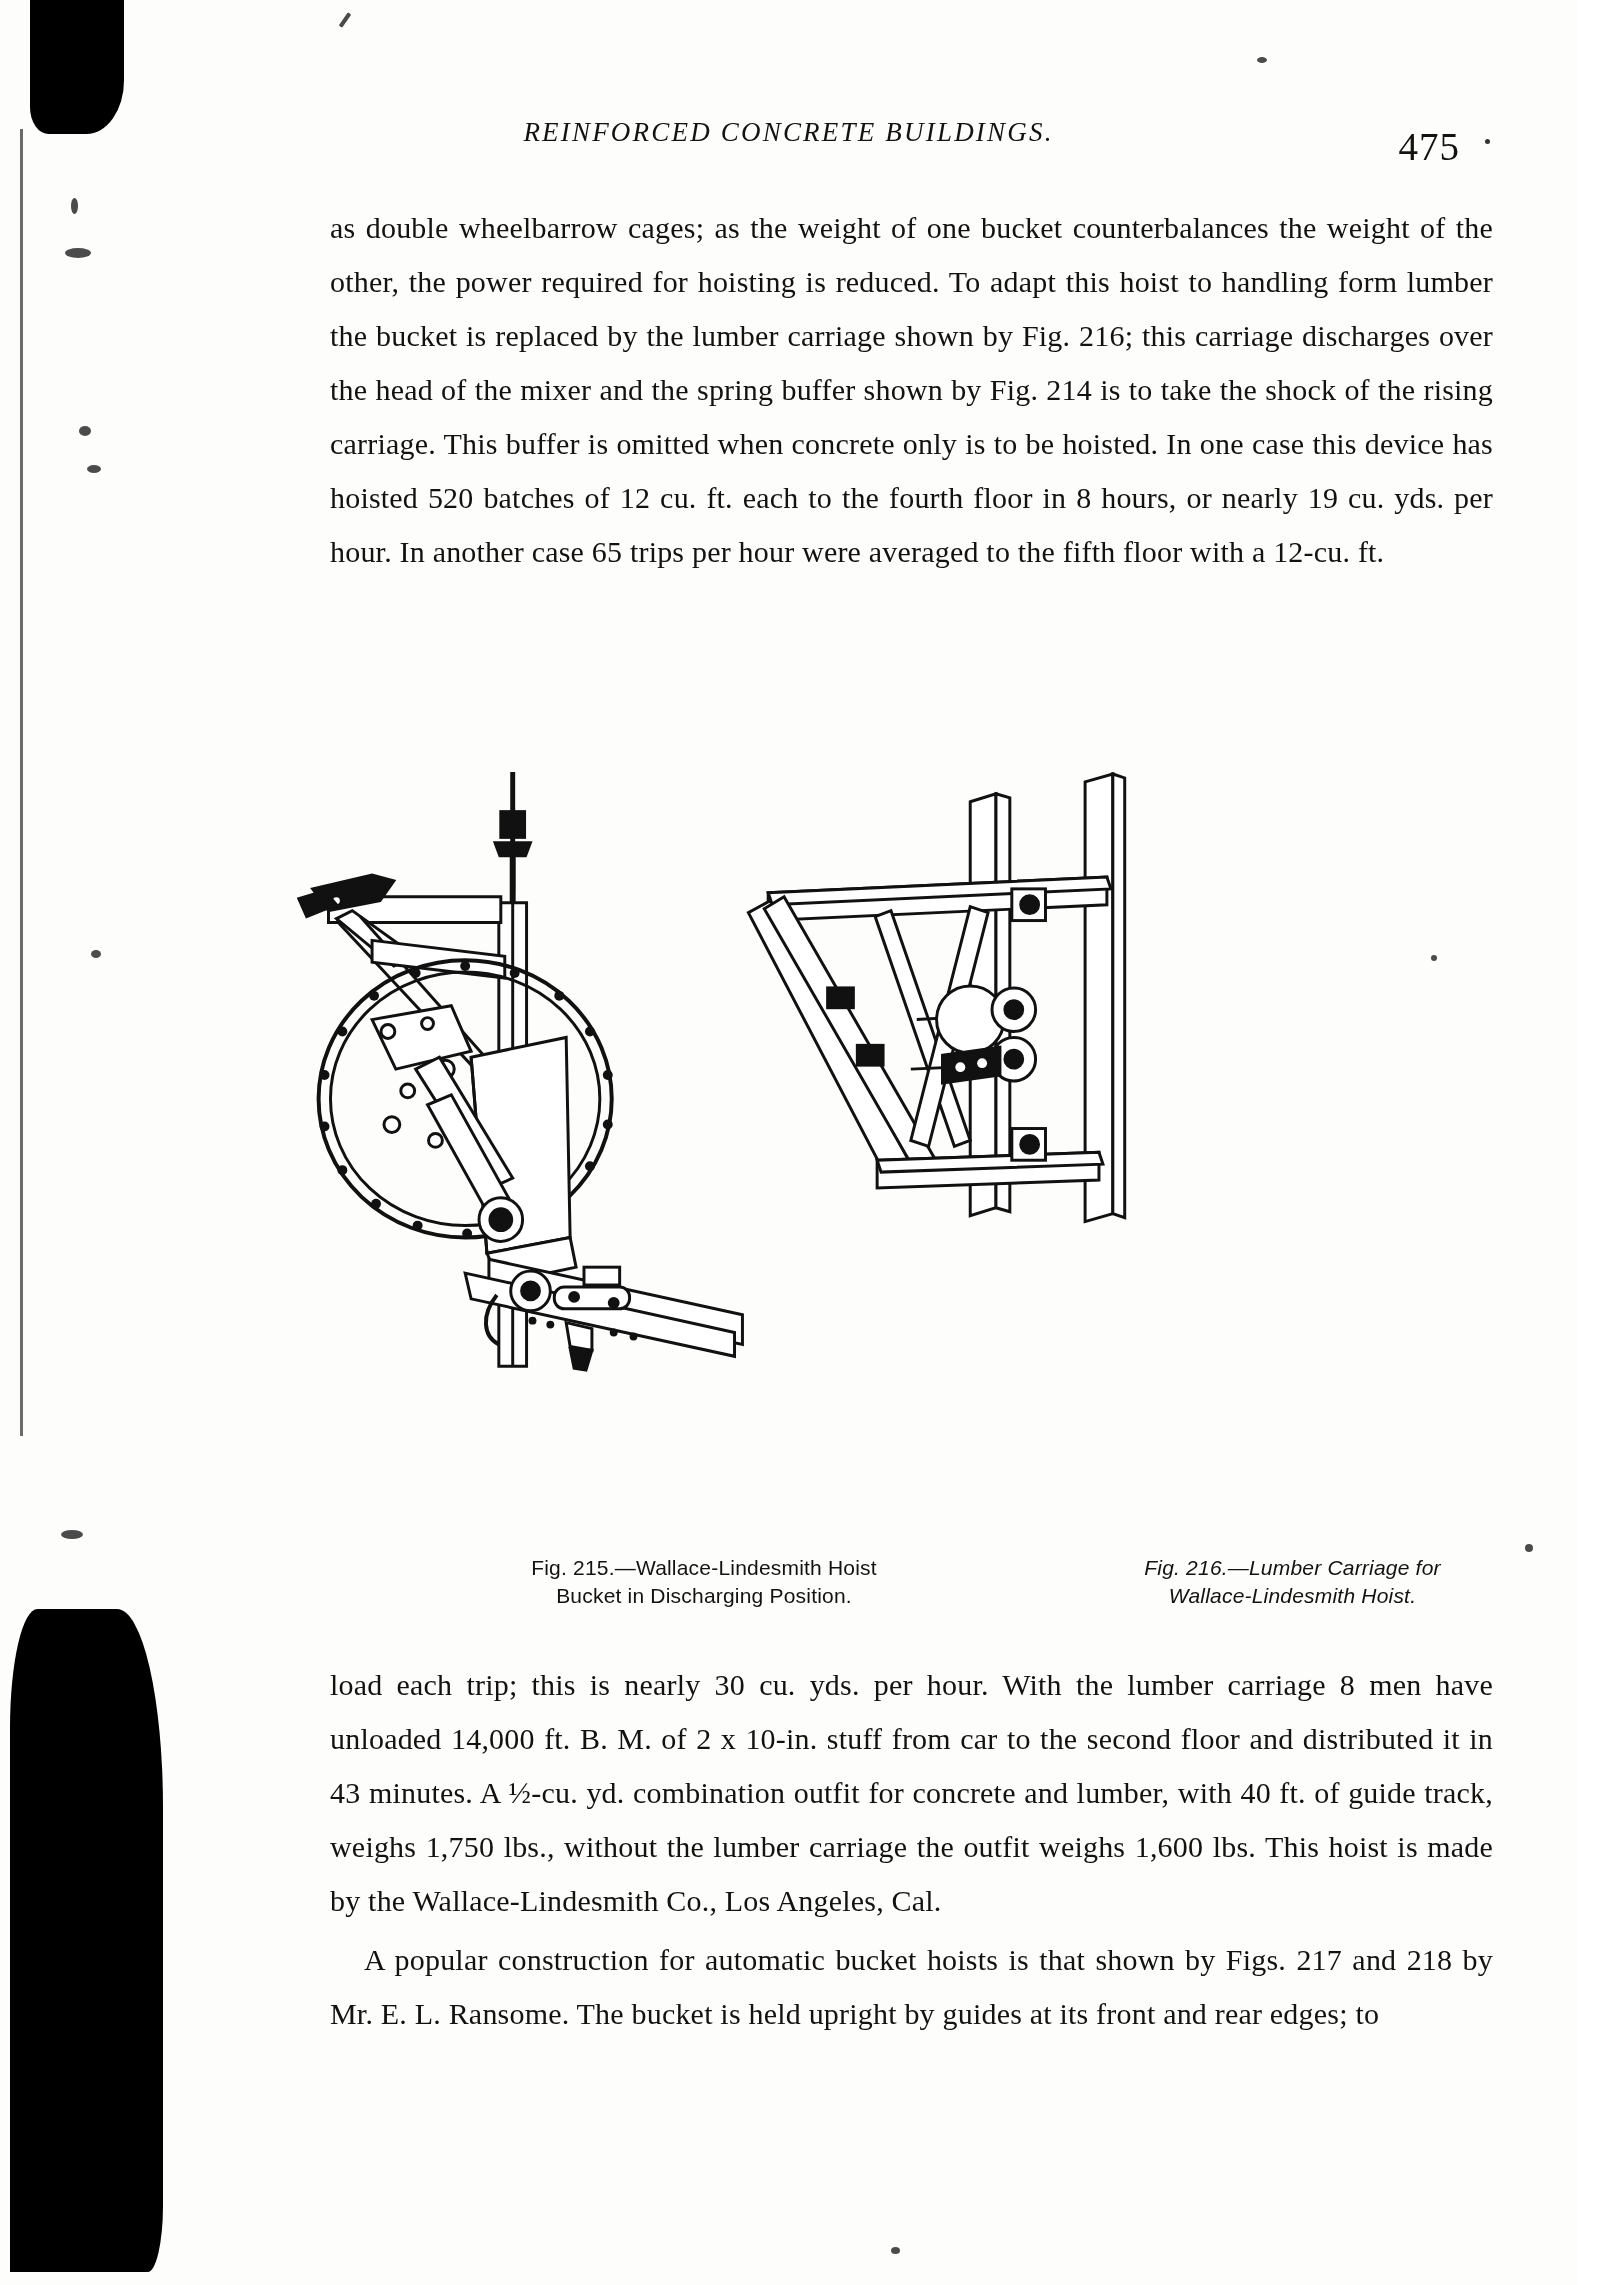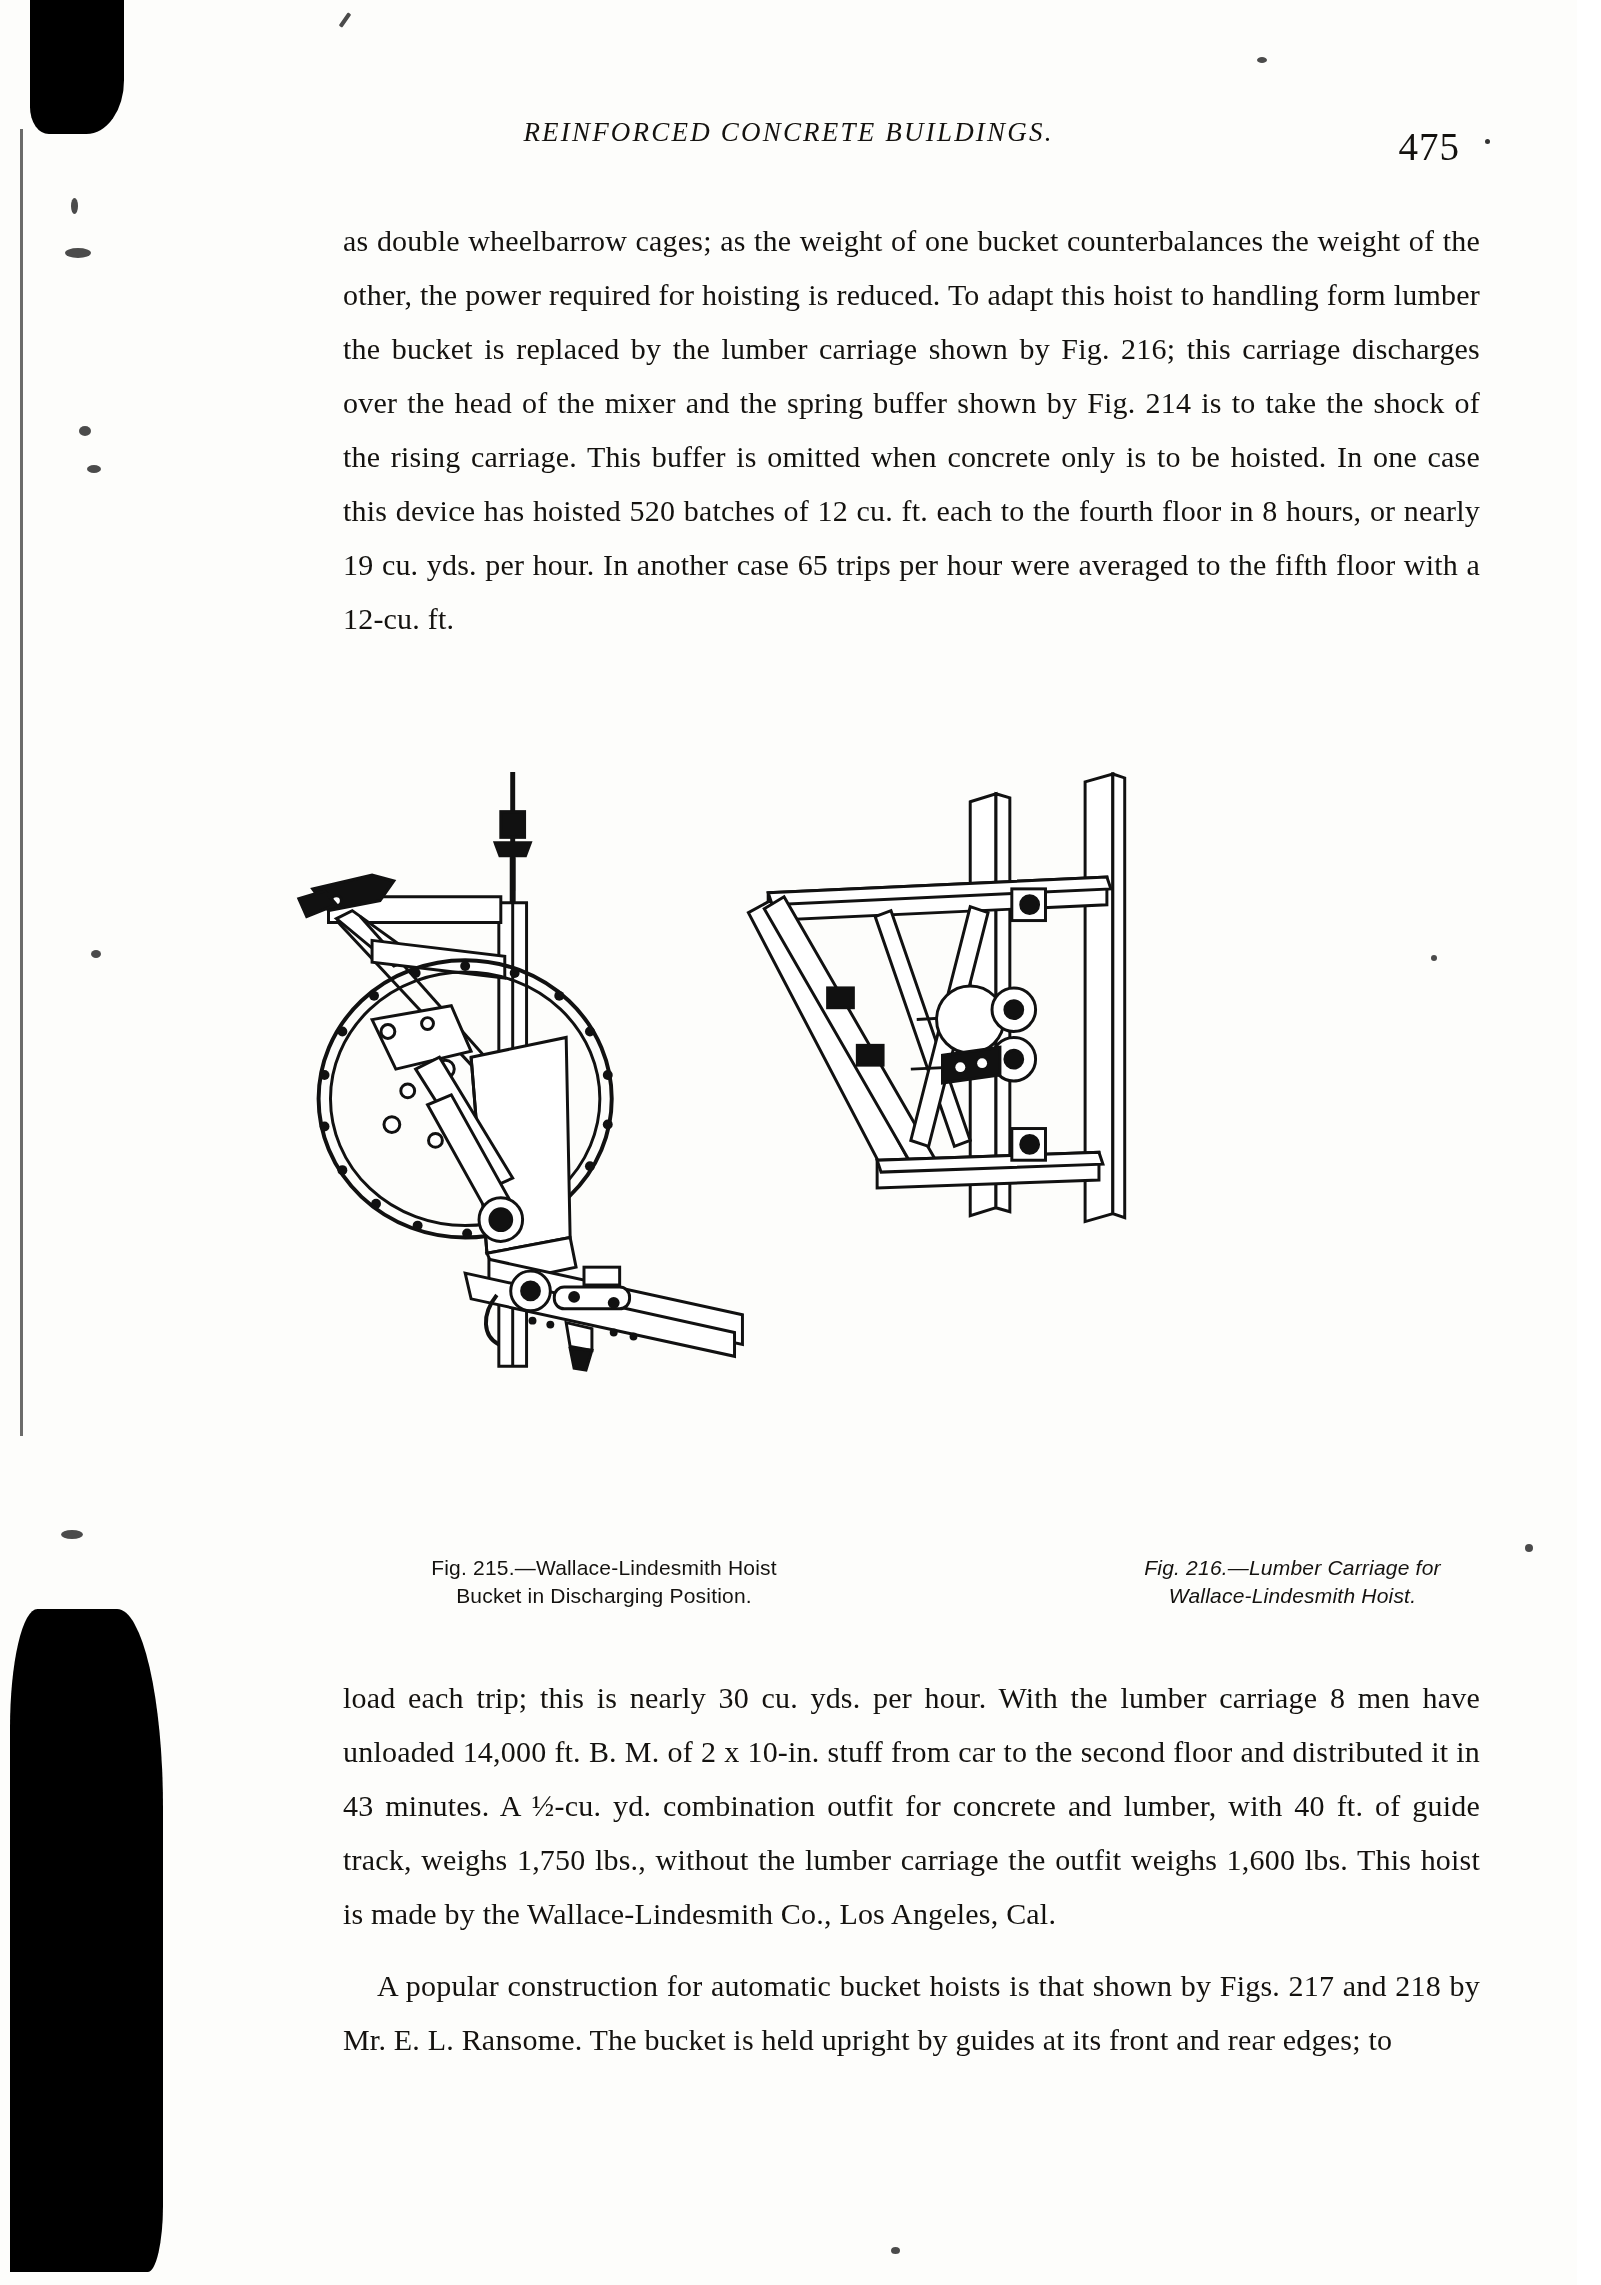--- a/index.html
+++ b/index.html
@@ -78,41 +78,41 @@
     left: 325px;
     width: 1173px;
   }
   .para {
     font-size: 30px;
     line-height: 54px;
     text-align: justify;
     text-justify: inter-word;
     letter-spacing: 0.2px;
   }
-  .para p { margin: 18px; }
+  .para p { margin: 5px; }
   .para p.indent { text-indent: 34px; }
 
   #para-top { top: 196px; }
   #para-mid { top: 1653px; }
 
   
   .figure-area {
     position: absolute;
     top: 772px;
     left: 277px;
     width: 1228px;
     height: 822px;
   }
   .fig-caption-row {
     position: absolute;
     top: 1554px;
     left: 297px;
     width: 1228px;
     display: flex;
-    justify-content: space-between;
+    justify-content: flex-end;
     gap: 79px;
   }
   .fig-caption {
     font-family: "Liberation Sans", sans-serif;
     font-size: 21px;
     line-height: 28px;
     text-align: center;
     letter-spacing: 0.2px;
   }
   #cap-215 { width: 554px; margin-left: 30px; }

